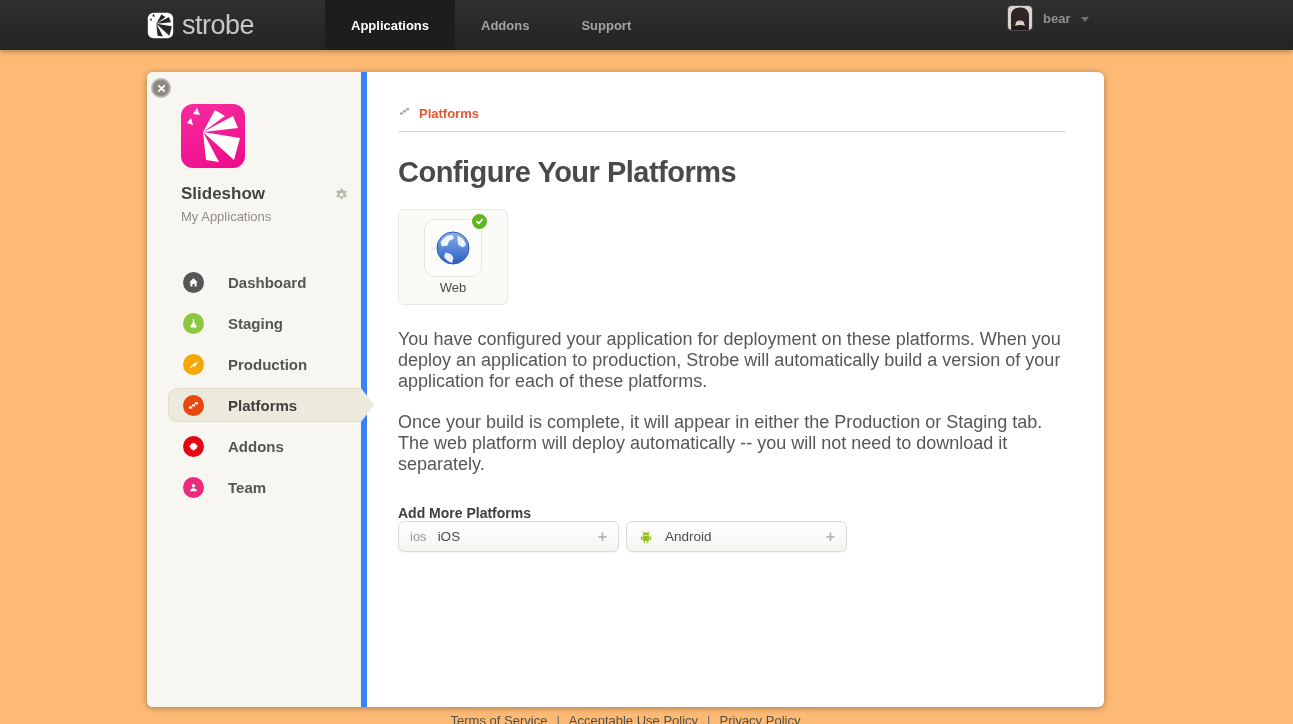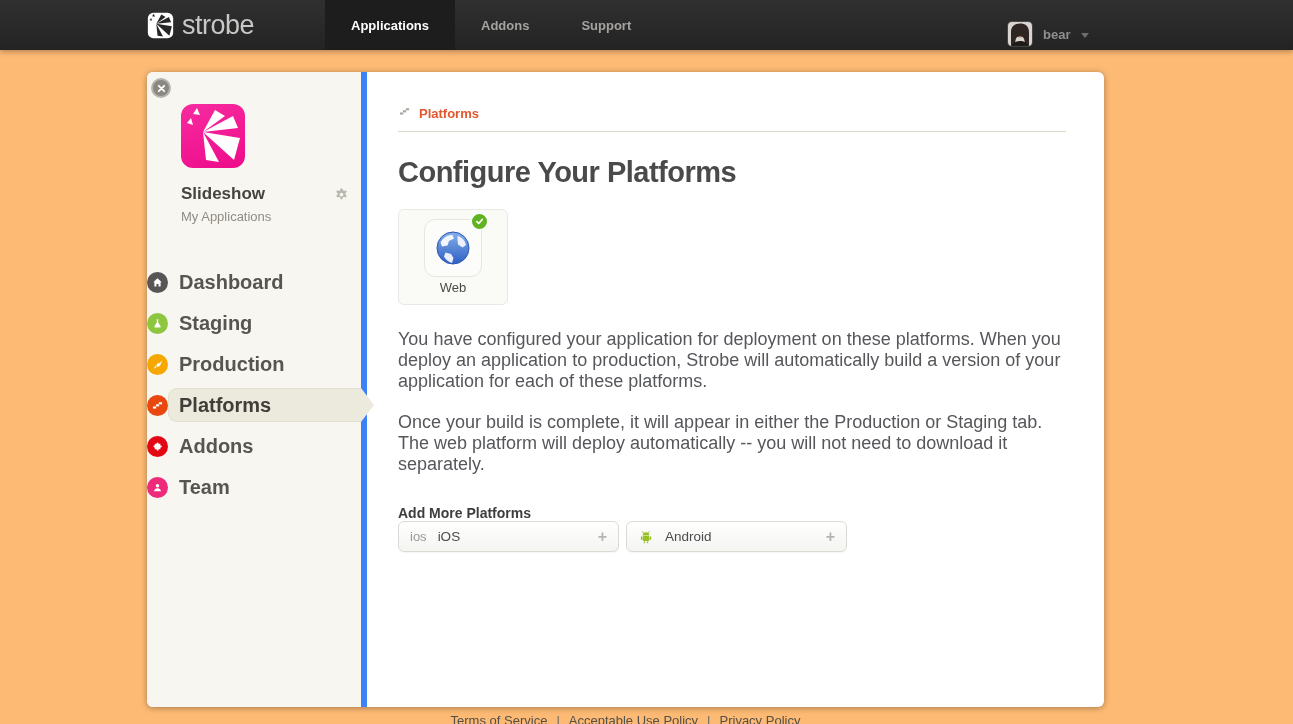--- a/index.html
+++ b/index.html
@@ -10,21 +10,21 @@
   
   .navbar { position:absolute; top:0; left:0; right:0; height:50px;
             background:linear-gradient(#303030,#232323); box-shadow:0 2px 5px rgba(0,0,0,.28); z-index:10; }
   .logo { position:absolute; left:147px; top:0; height:50px; display:flex; align-items:center; gap:8px; cursor:pointer; }
   .logo-icon svg { display:block; }
   .logo-text { color:#c9c7c5; font-size:27px; letter-spacing:-0.5px; }
   .tabs { position:absolute; left:325px; top:0; height:50px; display:flex; }
   .tab { height:50px; display:flex; align-items:center; padding:0 26px; color:#a5a3a0;
          font-size:13px; font-weight:bold; text-decoration:none; cursor:pointer; }
   .tab.active { background:#1d1d1d; color:#ffffff; }
-  .user { position:absolute; left:1008px; top:16px; height:36px; display:flex; align-items:center; gap:11px; cursor:pointer; }
+  .user { position:absolute; left:1008px; top:0; height:36px; display:flex; align-items:center; gap:11px; cursor:pointer; }
   .avatar { width:24px; height:24px; border-radius:4px; overflow:hidden; box-shadow:0 0 0 1px rgba(255,255,255,.15); }
   .avatar svg { display:block; }
   .username { color:#8f8f8f; font-size:13px; font-weight:bold; }
   .caret { width:0; height:0; border-left:4px solid transparent; border-right:4px solid transparent;
            border-top:5px solid #6e6e6e; margin-top:2px; }
 
   
   .panel { position:absolute; left:147px; top:72px; width:957px; height:635px;
            background:#ffffff; border-radius:6px; box-shadow:0 1px 6px rgba(0,0,0,.35); }
   .close-btn { position:absolute; left:4px; top:6px; width:20px; height:20px; border-radius:50%;
@@ -36,22 +36,22 @@
              border-right:6px solid #3b82f6; border-radius:6px 0 0 6px; }
   .app-icon { position:absolute; left:34px; top:32px; width:64px; height:64px; border-radius:12px;
               background:linear-gradient(160deg,#f72ba0 0%,#ee0b8a 100%); display:flex; align-items:center; justify-content:center; }
   .app-head { position:absolute; left:34px; top:112px; width:172px; }
   .app-name-row { display:flex; align-items:center; justify-content:space-between; }
   .app-name { font-size:17px; font-weight:bold; color:#45443f; }
   .gear { display:flex; cursor:pointer; margin-right:4px; }
   .app-group { font-size:13px; color:#8f8d85; margin-top:5px; }
 
   .side-nav { position:absolute; top:190px; left:0; right:0; }
-  .side-item { position:relative; display:flex; align-items:center; height:41px; gap:11px;
-               font-size:20px; font-weight:bold; color:#57554f; text-decoration:none; cursor:pointer; }
+  .side-item { position:relative; display:flex; align-items:center; height:41px; padding-left:36px; gap:24px;
+               font-size:15px; font-weight:bold; color:#57554f; text-decoration:none; cursor:pointer; }
   .side-item .ci, .side-item .side-label { position:relative; z-index:2; }
   .side-item.active { color:#403e38; }
   .side-item.active::before { content:""; position:absolute; left:21px; right:0; top:3px; bottom:4px;
                background:#eceadd; border:1px solid #e1decd; border-right:none; border-radius:9px 0 0 9px; z-index:1; }
   .side-item.active::after { content:""; position:absolute; left:100%; top:20px; transform:translateY(-50%);
                border-top:17px solid transparent; border-bottom:17px solid transparent;
                border-left:13px solid #eceadd; z-index:3; }
   .ci { width:21px; height:21px; border-radius:50%; display:flex; align-items:center; justify-content:center; flex:none; }
   .ci svg { display:block; }
   .ci-dashboard { background:#565656; }

